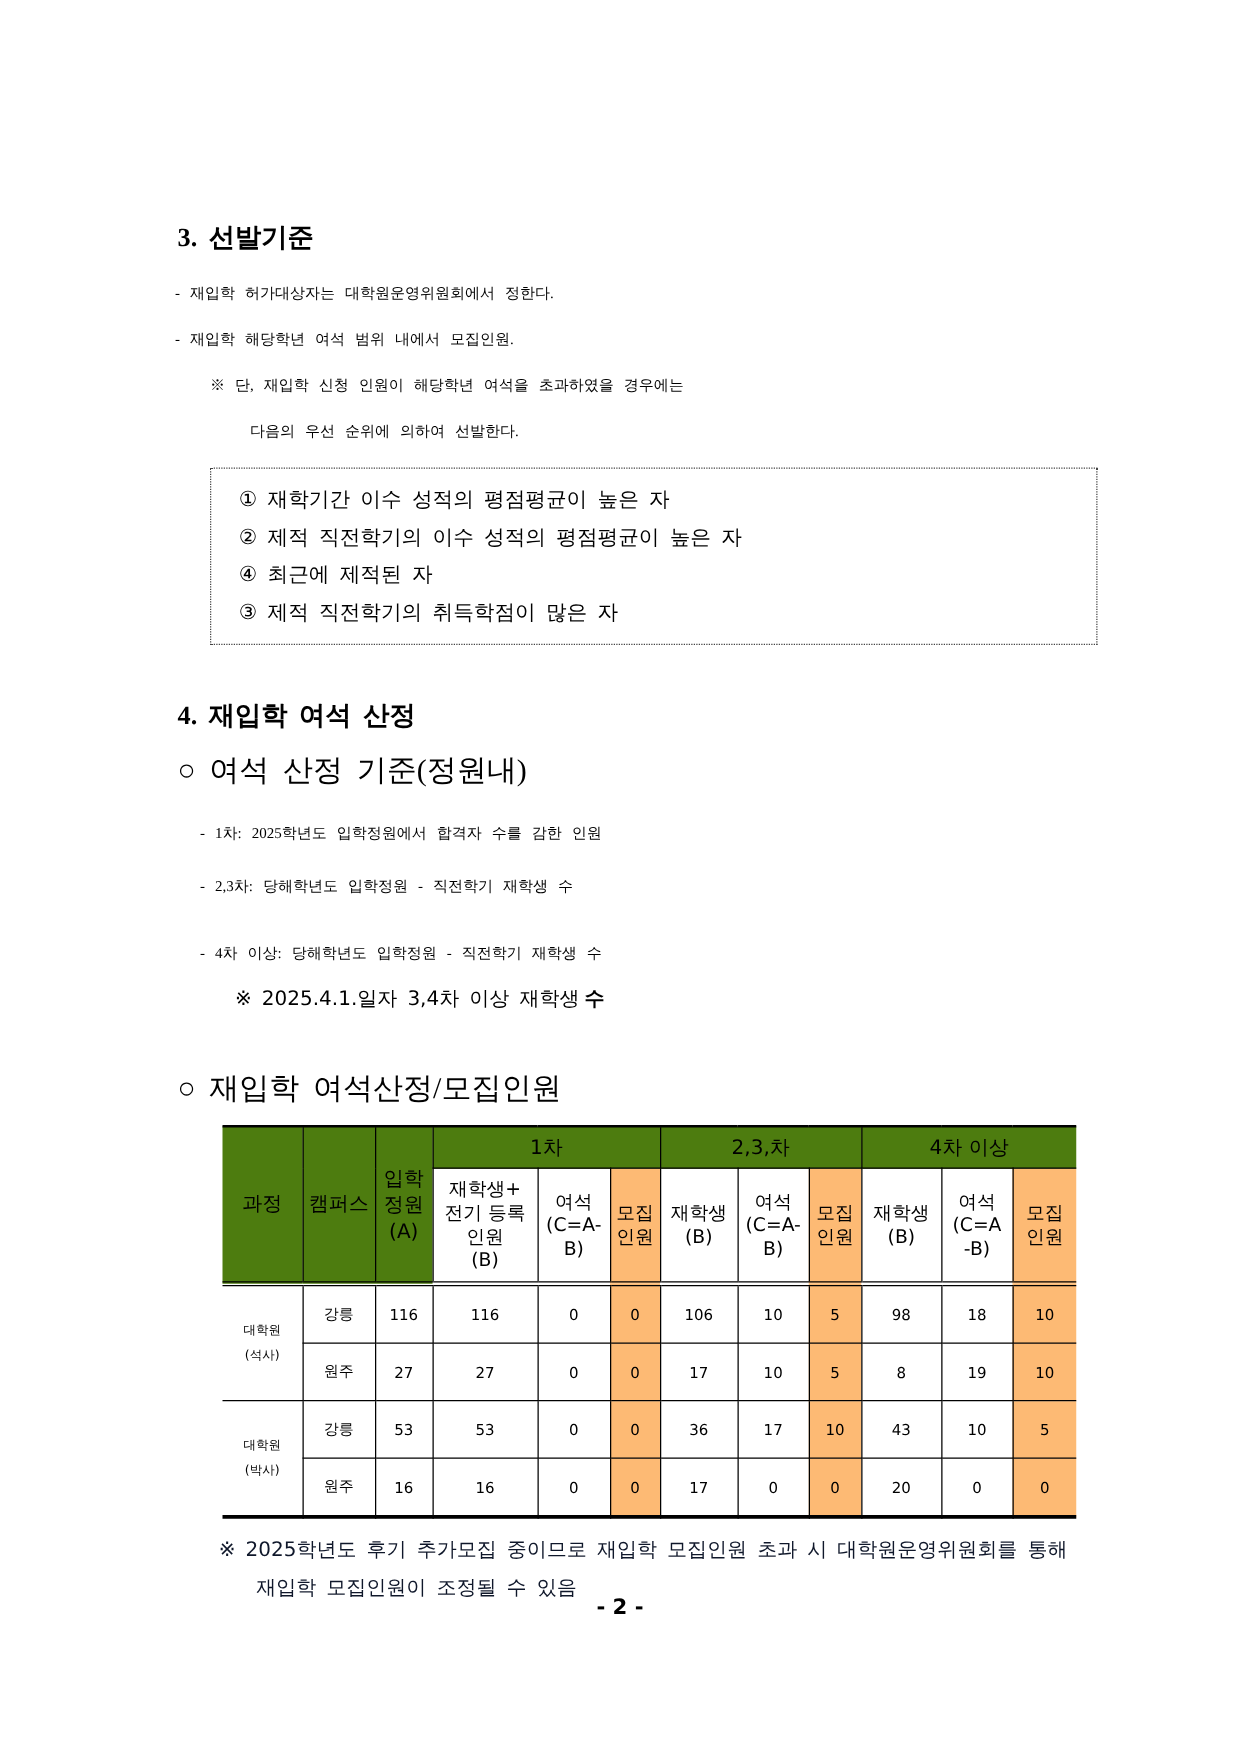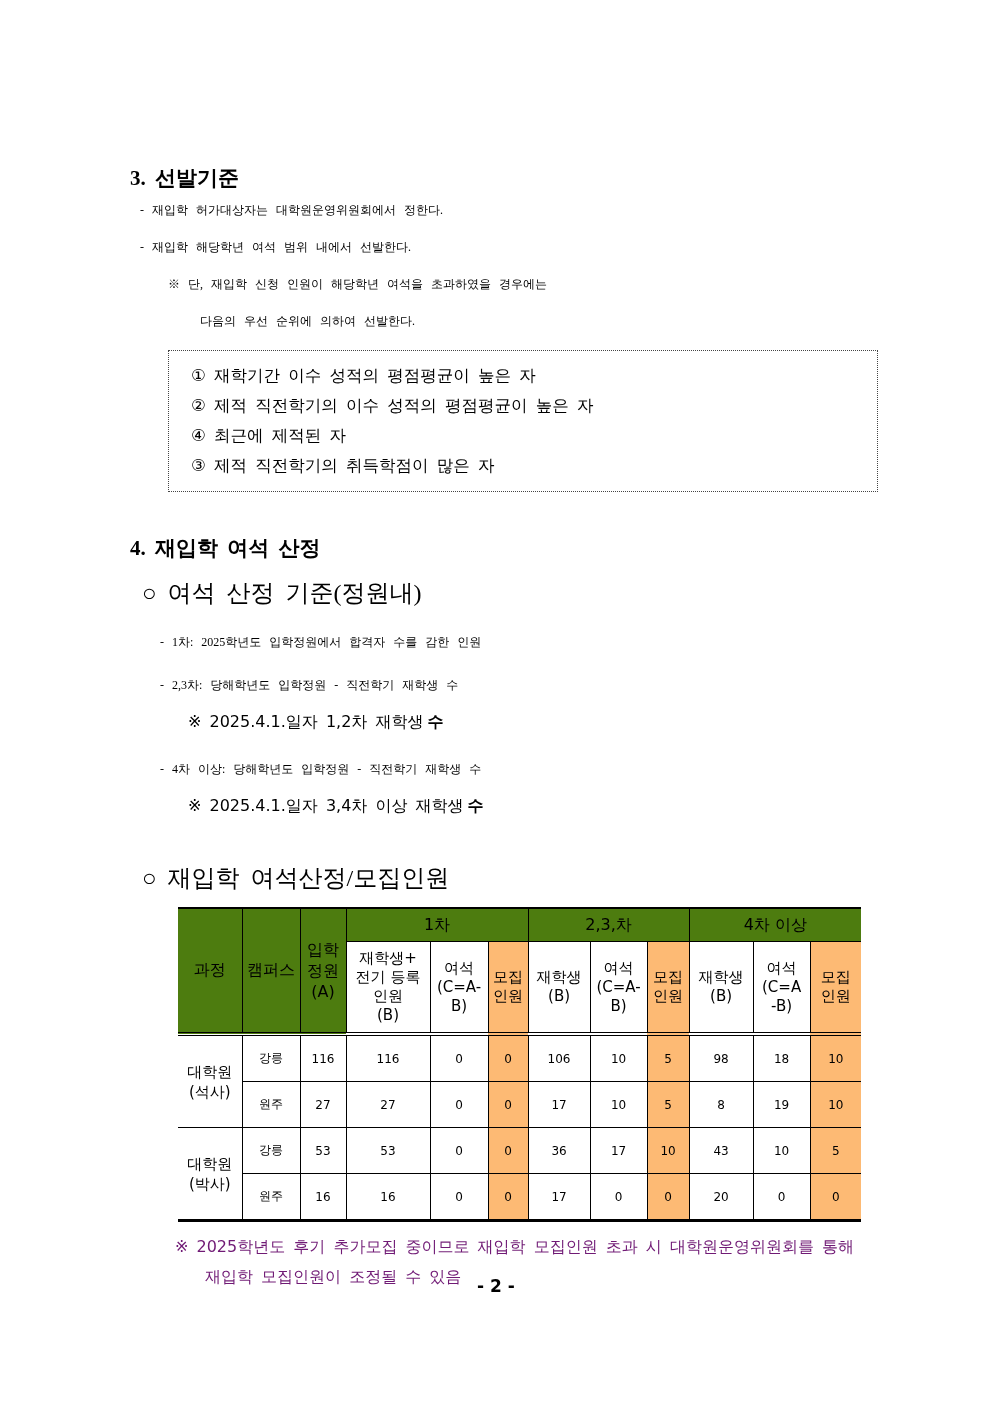--- a/index.html
+++ b/index.html
@@ -9,21 +9,21 @@
     background:#ffffff;
     color:#000;
     font-family:"Liberation Serif", serif;
     box-sizing:border-box;
     padding:164px 110px 0 130px;
     overflow:hidden;
   }
   .sec-title {
     font-size:21px; font-weight:bold;
     letter-spacing:0px; word-spacing:4px;
-    margin:0;
+    margin:12px;
     font-family:Liberation Serif, serif;
   }
   .body-line {
     font-size:12px; line-height:37px;
     word-spacing:5px;
   }
   .indent-1 { margin-left:10px; }
   .indent-note { margin-left:38px; }
   .indent-note2 { margin-left:70px; }
 
@@ -72,61 +72,60 @@
   }
   table.vacancy .edge-l { border-left:none; }
   table.vacancy .edge-r { border-right:none; }
   table.vacancy .hdr-bot { border-bottom:4px double #000; }
   .gray  { background:#4d7c0f; }
   .ltgray{ background:#fdba74; }
   .bold  { font-weight:bold; }
   .h1row th { height:28px; font-size:16px; }
   .h2row th { height:86px; font-size:15px; line-height:19px; }
   .drow td  { height:41px; font-size:12px; }
-  .drow .proc { font-size:15px; line-height:20px; }
+  .drow .proc { font-size:10px; line-height:20px; }
 
   .footnote {
     font-family:"DejaVu Sans", sans-serif;
-    color:#701a75;
+    color:#0f172a;
     font-size:16px; line-height:30px; word-spacing:3px;
     margin-top:10px; margin-left:45px;
   }
   .footnote .fn2 { margin-left:30px; }
 
   .page-number {
     position:absolute; top:1276px; left:0;
     width:100%; text-align:center;
     font-size:17px; font-weight:bold;
     font-family:"DejaVu Sans", sans-serif;
   }
 </style>
 </head>
 <body>
 
 <div class="page">
 
   <h2 class="sec-title">3. 선발기준</h2>
   <div class="body-line indent-1">- 재입학 허가대상자는 대학원운영위원회에서 정한다.</div>
-  <div class="body-line indent-1">- 재입학 해당학년 여석 범위 내에서 선발한다.</div>
+  <div class="body-line indent-1">- 재입학 해당학년 여석 범위 내에서 모집인원.</div>
   <div class="body-line indent-note">※ 단, 재입학 신청 인원이 해당학년 여석을 초과하였을 경우에는</div>
   <div class="body-line indent-note2">다음의 우선 순위에 의하여 선발한다.</div>
 
   <div class="priority-box">
     <div class="p-item">① 재학기간 이수 성적의 평점평균이 높은 자</div>
     <div class="p-item">② 제적 직전학기의 이수 성적의 평점평균이 높은 자</div>
     <div class="p-item">④ 최근에 제적된 자</div>
     <div class="p-item">③ 제적 직전학기의 취득학점이 많은 자</div>
   </div>
 
   <h2 class="sec-title sec4-title">4. 재입학 여석 산정</h2>
   <div class="circle-heading">○ 여석 산정 기준(정원내)</div>
 
   <div class="body-line sub-item gap-top">- 1차: 2025학년도 입학정원에서 합격자 수를 감한 인원</div>
   <div class="body-line sub-item">- 2,3차: 당해학년도 입학정원 - 직전학기 재학생 수</div>
-  <div class="sub-note"><span>※ 2025.4.1.일자 1,2차 재학생</span><b>수</b></div>
   <div class="body-line sub-item gap-top">- 4차 이상: 당해학년도 입학정원 - 직전학기 재학생 수</div>
   <div class="sub-note"><span>※ 2025.4.1.일자 3,4차 이상 재학생</span><b>수</b></div>
 
   <div class="circle-heading table-heading">○ 재입학 여석산정/모집인원</div>
 
   <table class="vacancy">
     <colgroup>
       <col style="width:64px">
         <col style="width:58px">
         <col style="width:46px">

